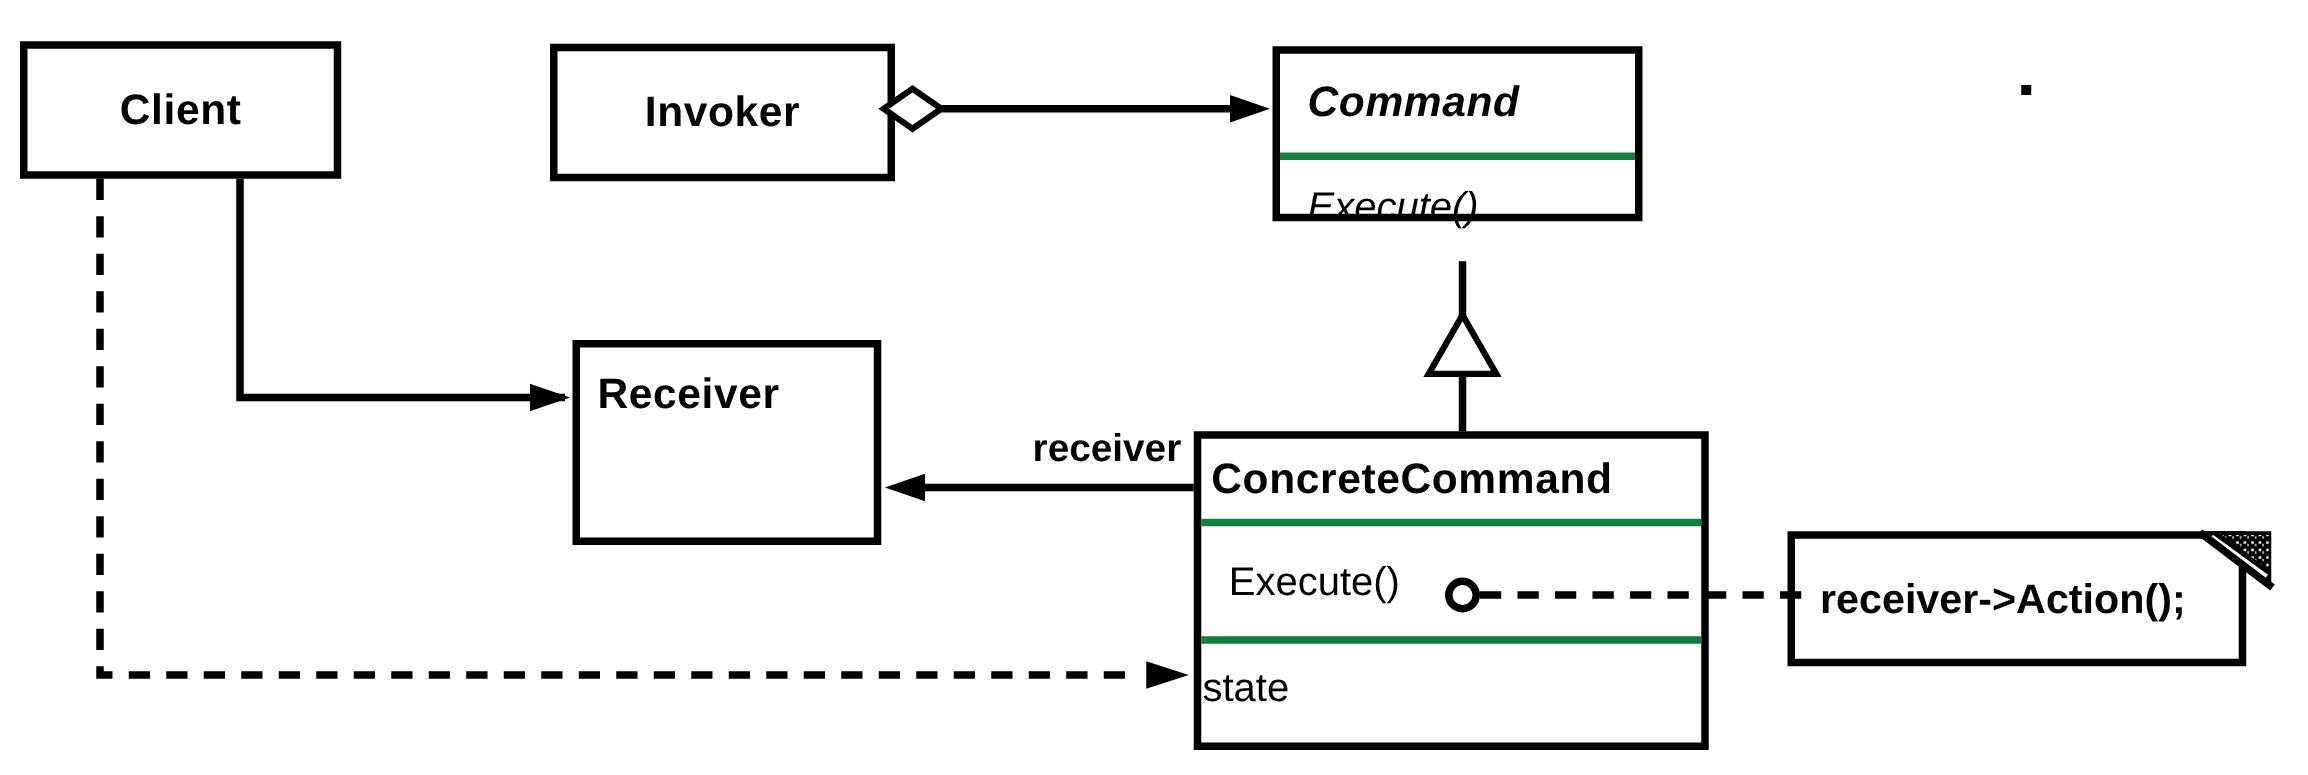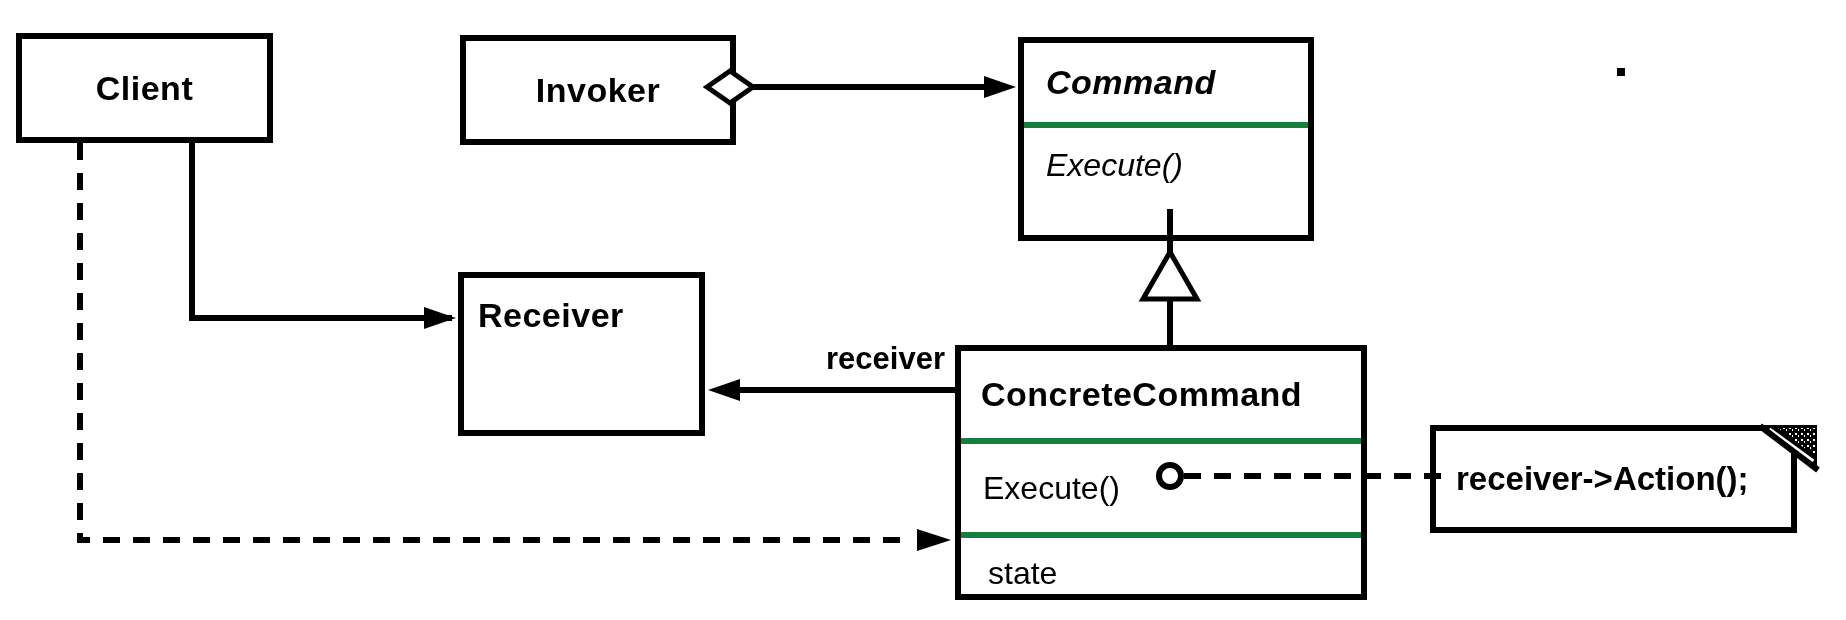--- a/index.html
+++ b/index.html
@@ -48,37 +48,37 @@
 </style>
 </head>
 <body>
 
 <div class="canvas">
 
   <div class="uml-box" style="left:16px; top:33px; width:257px; height:110px;">
     <div class="compartment cls-title center" style="height:100%;">Client</div>
   </div>
 
-  <div class="uml-box" style="left:460px; top:35px; width:276px; height:110px;">
+  <div class="uml-box" style="left:440px; top:35px; width:276px; height:110px;">
     <div class="compartment cls-title center" style="height:100%;">Invoker</div>
   </div>
 
-  <div class="uml-box" style="left:1018px; top:37px; width:296px; height:204px;">
+  <div class="uml-box" style="left:1018px; top:37px; width:296px; height:140px;">
     <div class="compartment cls-title abstract" style="height:79px; padding-left:22px;">Command</div>
     <div class="compartment member abstract divider" style="height:81px; padding-left:22px;">Execute()</div>
   </div>
 
   <div class="uml-box" style="left:458px; top:272px; width:247px; height:164px;">
     <div class="compartment cls-title" style="height:75px; padding-left:14px;">Receiver</div>
   </div>
 
   <div class="uml-box" style="left:955px; top:345px; width:412px; height:255px;">
-    <div class="compartment cls-title" style="height:87px; padding-left:20px;">ConcreteCommand</div>
+    <div class="compartment cls-title" style="height:64px; padding-left:8px;">ConcreteCommand</div>
     <div class="compartment member divider" style="height:94px; padding-left:22px;">Execute()</div>
-    <div class="compartment member divider" style="height:77px; padding-left:27px;">state</div>
+    <div class="compartment member divider" style="height:77px; padding-left:1px;">state</div>
   </div>
 
   <div class="edge-label" style="top:341px; right:901px;">receiver</div>
 
   <div class="uml-box" style="left:1430px; top:425px; width:367px; height:108px;">
     <div class="compartment" style="height:100%; padding-left:20px;">
       <span class="note-text">receiver-&gt;Action();</span>
     </div>
   </div>
 

